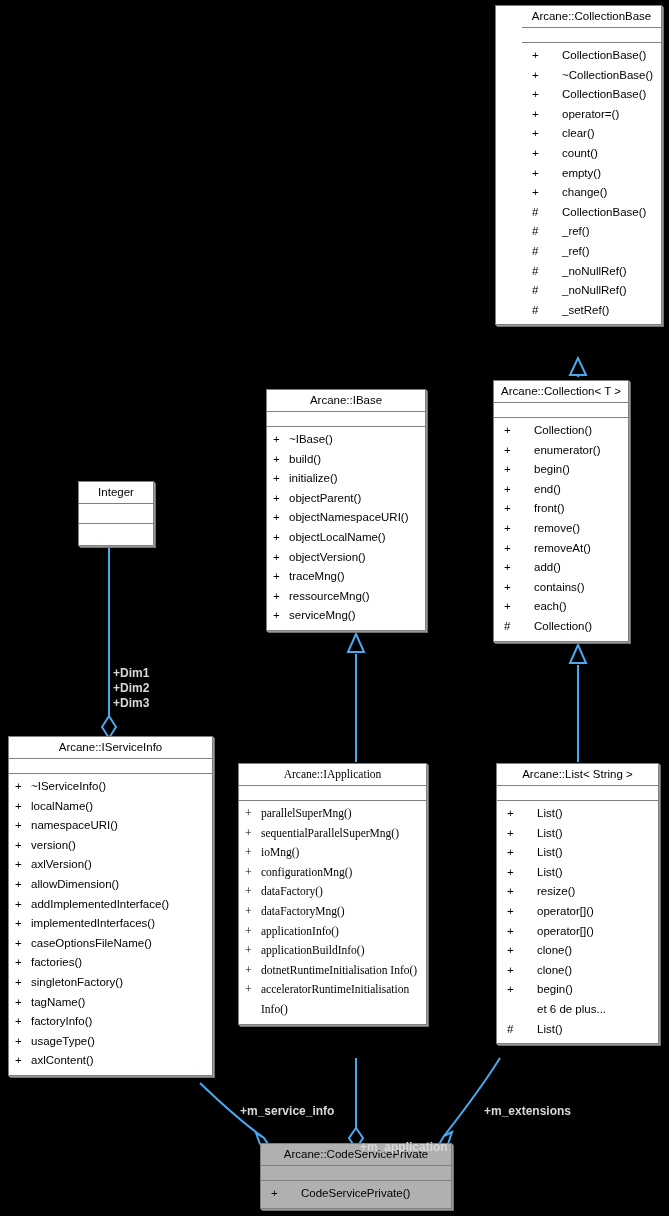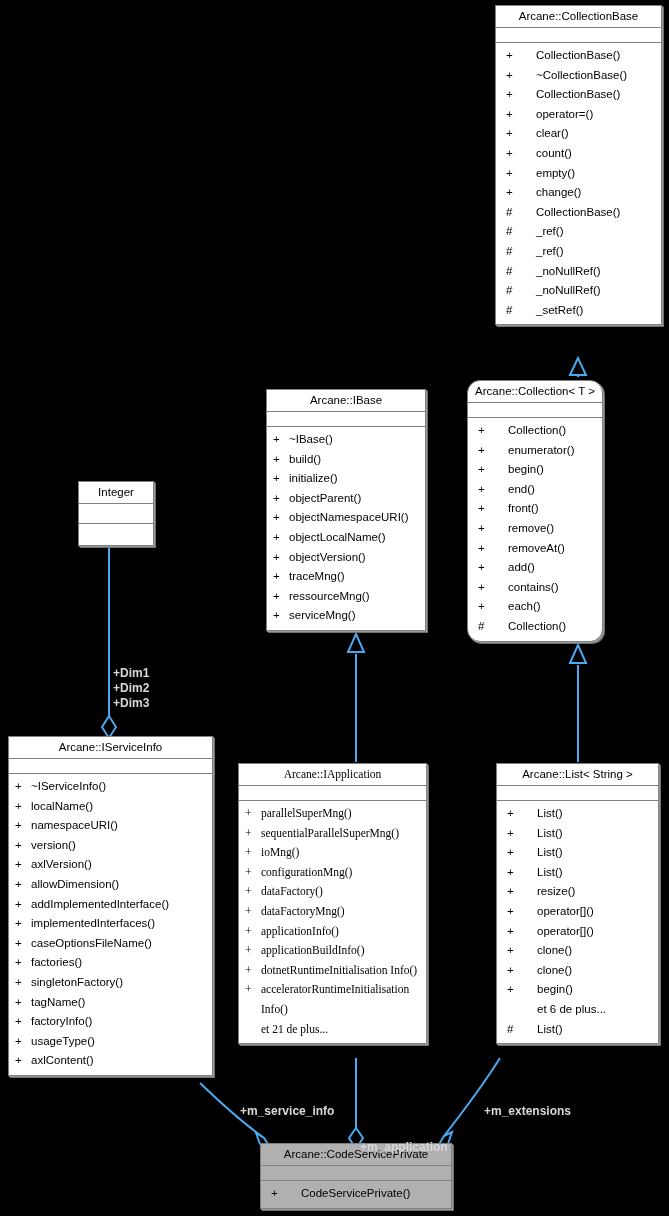--- a/index.html
+++ b/index.html
@@ -138,21 +138,21 @@
     <div>+Dim2</div>
     <div>+Dim3</div>
   </div>
 
   <div class="edgelabel" style="left:240px; top:1104px;">+m_service_info</div>
 
   <div class="edgelabel" style="left:360px; top:1104px;margin-top:36px;">+m_application</div>
 
   <div class="edgelabel" style="left:484px; top:1104px;">+m_extensions</div>
 
-  <div class="umlbox gapwide" style="left:495px; top:5px; width:167px;">
+  <div class="umlbox gapwide" style="left:495px; top:5px; width:167px;padding-left:26px;">
     <div class="uml-title">Arcane::CollectionBase</div>
     <div class="uml-attrs"></div>
     <div class="uml-ops">
       <div class="uml-row">
           <span class="vis">+</span>
           <span class="sig">CollectionBase()</span>
         </div>
       <div class="uml-row">
           <span class="vis">+</span>
           <span class="sig">~CollectionBase()</span>
@@ -201,21 +201,21 @@
           <span class="vis">#</span>
           <span class="sig">_noNullRef()</span>
         </div>
       <div class="uml-row">
           <span class="vis">#</span>
           <span class="sig">_setRef()</span>
         </div>
     </div>
   </div>
 
-  <div class="umlbox gapwide" style="left:467px; top:380px; width:136px;border-radius:13px;">
+  <div class="umlbox gapwide" style="left:493px; top:380px; width:136px;">
     <div class="uml-title">Arcane::Collection&lt; T &gt;</div>
     <div class="uml-attrs"></div>
     <div class="uml-ops">
       <div class="uml-row">
           <span class="vis">+</span>
           <span class="sig">Collection()</span>
         </div>
       <div class="uml-row">
           <span class="vis">+</span>
           <span class="sig">enumerator()</span>
@@ -397,24 +397,20 @@
           <span class="vis">+</span>
           <span class="sig">applicationBuildInfo()</span>
         </div>
       <div class="uml-row">
           <span class="vis">+</span>
           <span class="sig">dotnetRuntimeInitialisation Info()</span>
         </div>
       <div class="uml-row">
           <span class="vis">+</span>
           <span class="sig">acceleratorRuntimeInitialisation Info()</span>
-        </div>
-      <div class="uml-row nomark">
-          <span class="vis"></span>
-          <span class="sig">et 21 de plus...</span>
         </div>
     </div>
   </div>
 
   <div class="umlbox" style="left:8px; top:736px; width:205px;">
     <div class="uml-title">Arcane::IServiceInfo</div>
     <div class="uml-attrs"></div>
     <div class="uml-ops">
       <div class="uml-row">
           <span class="vis">+</span>

